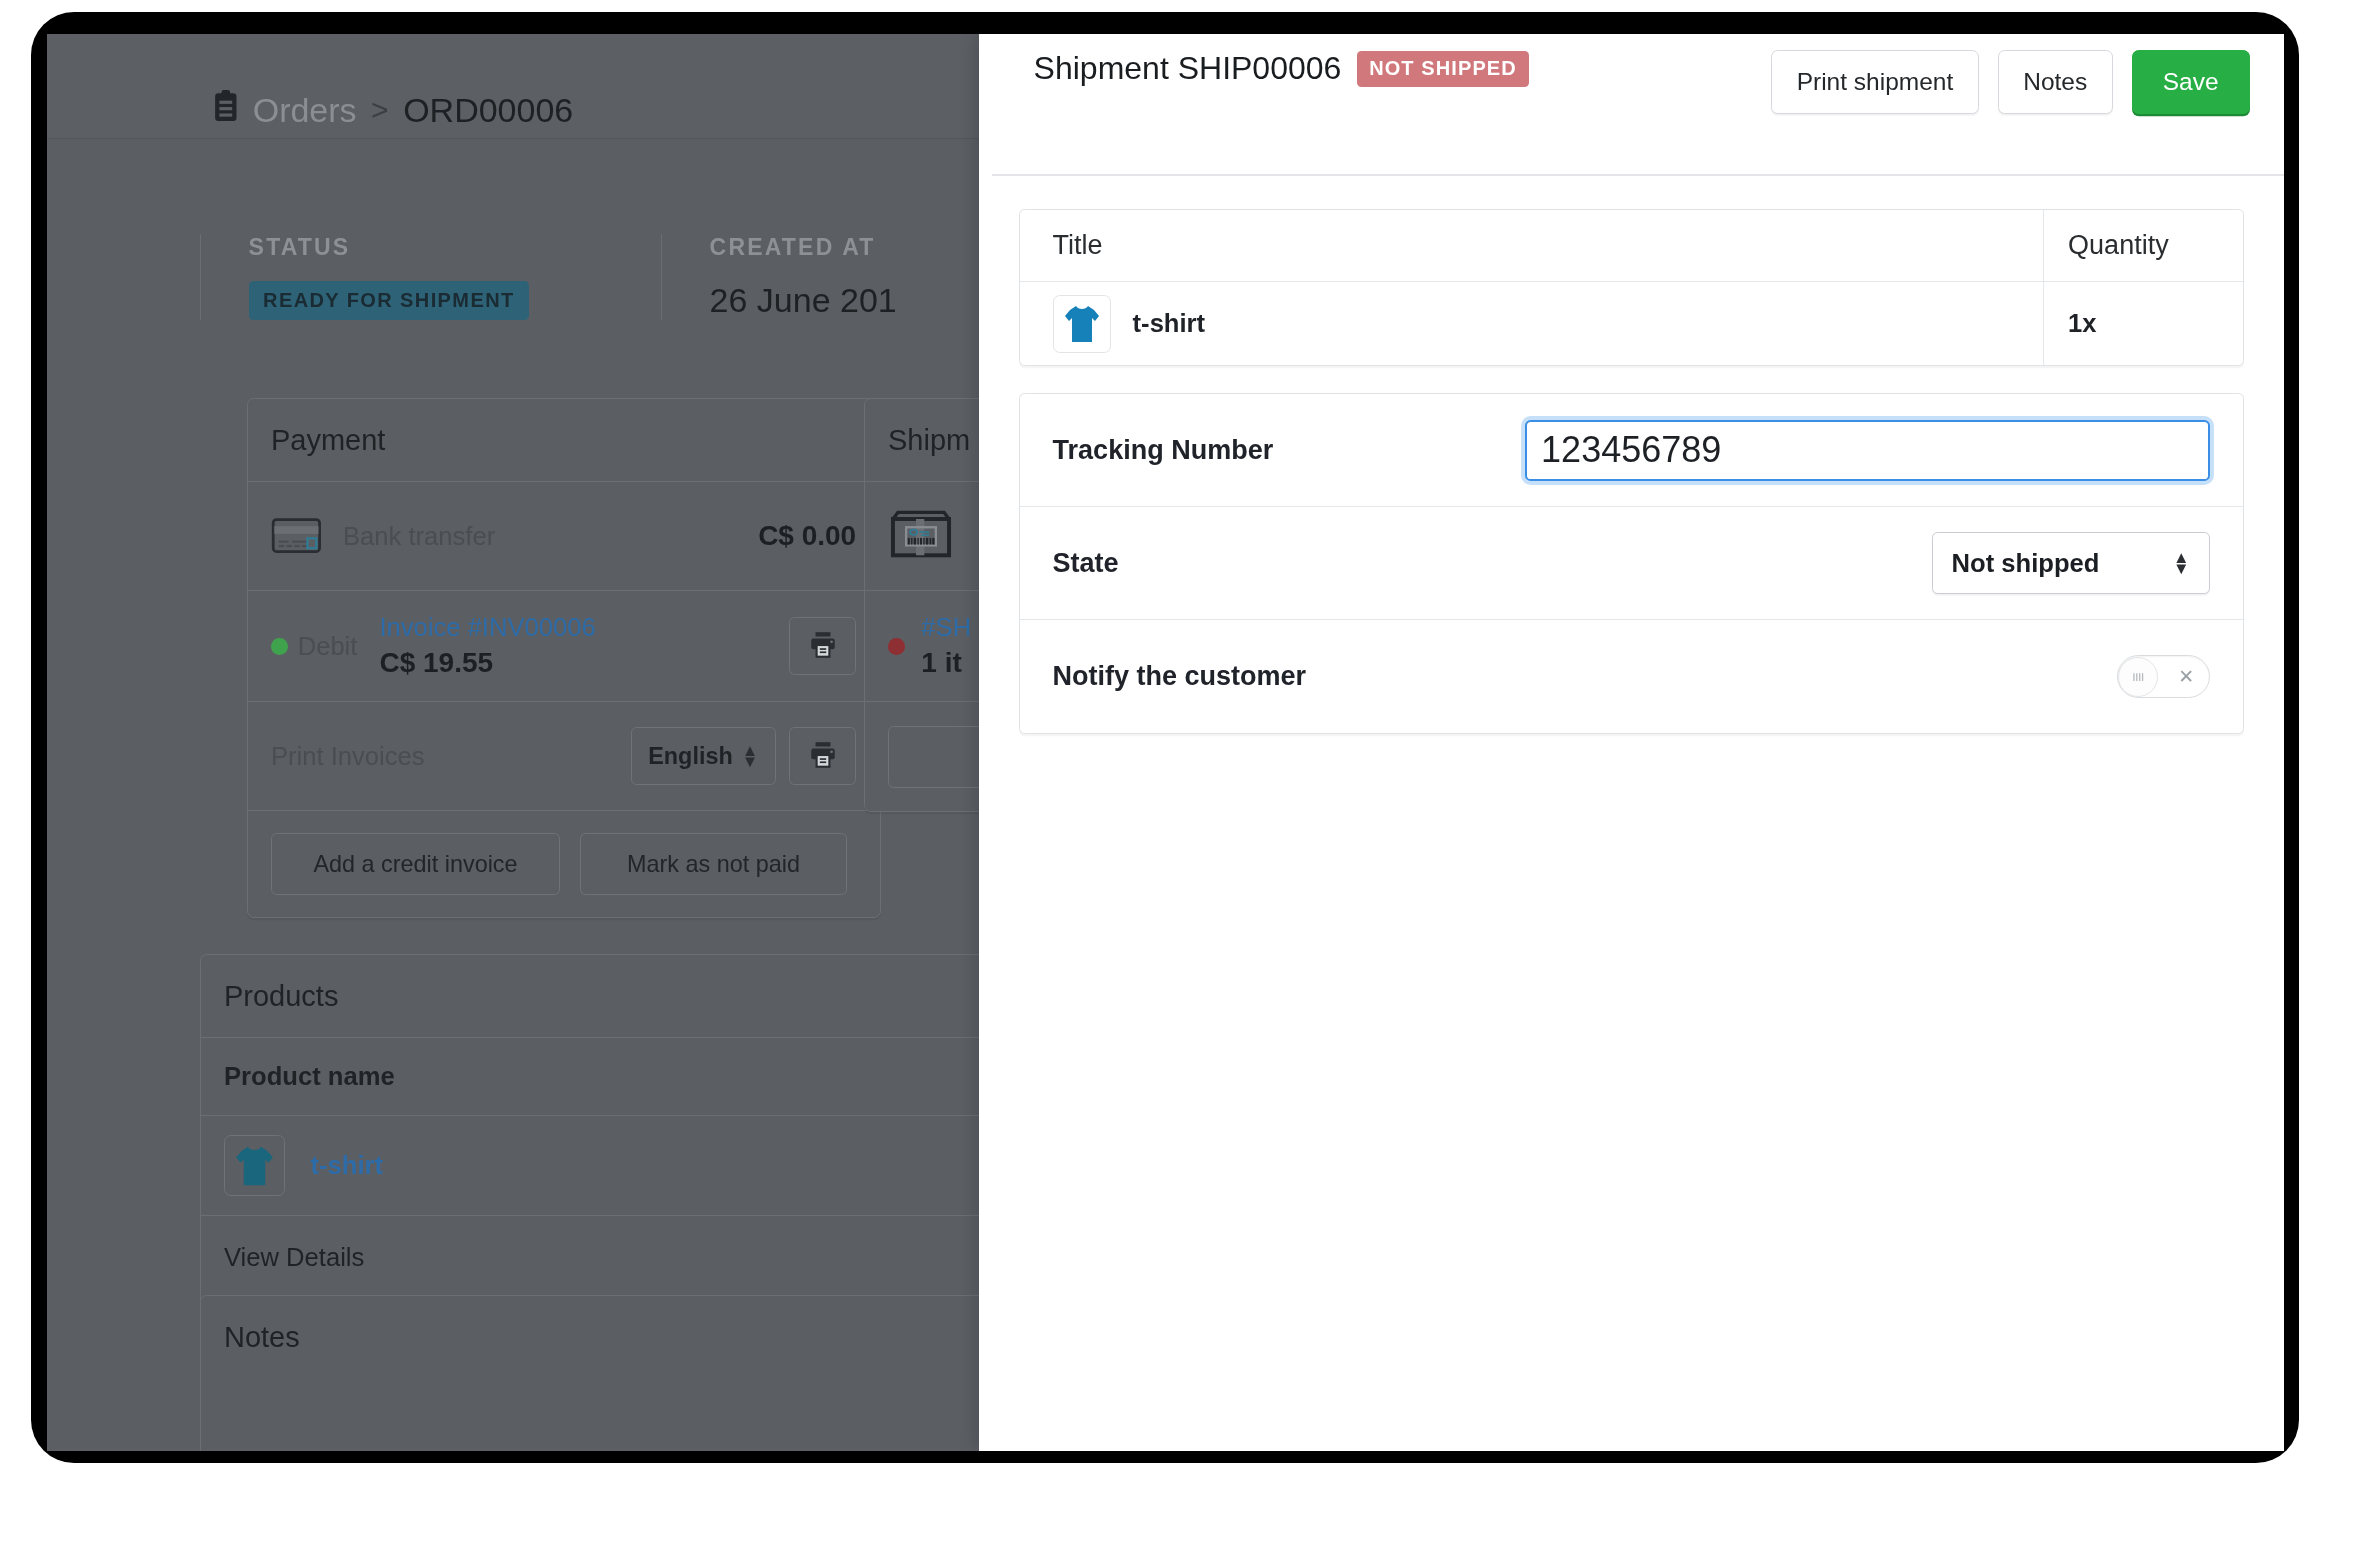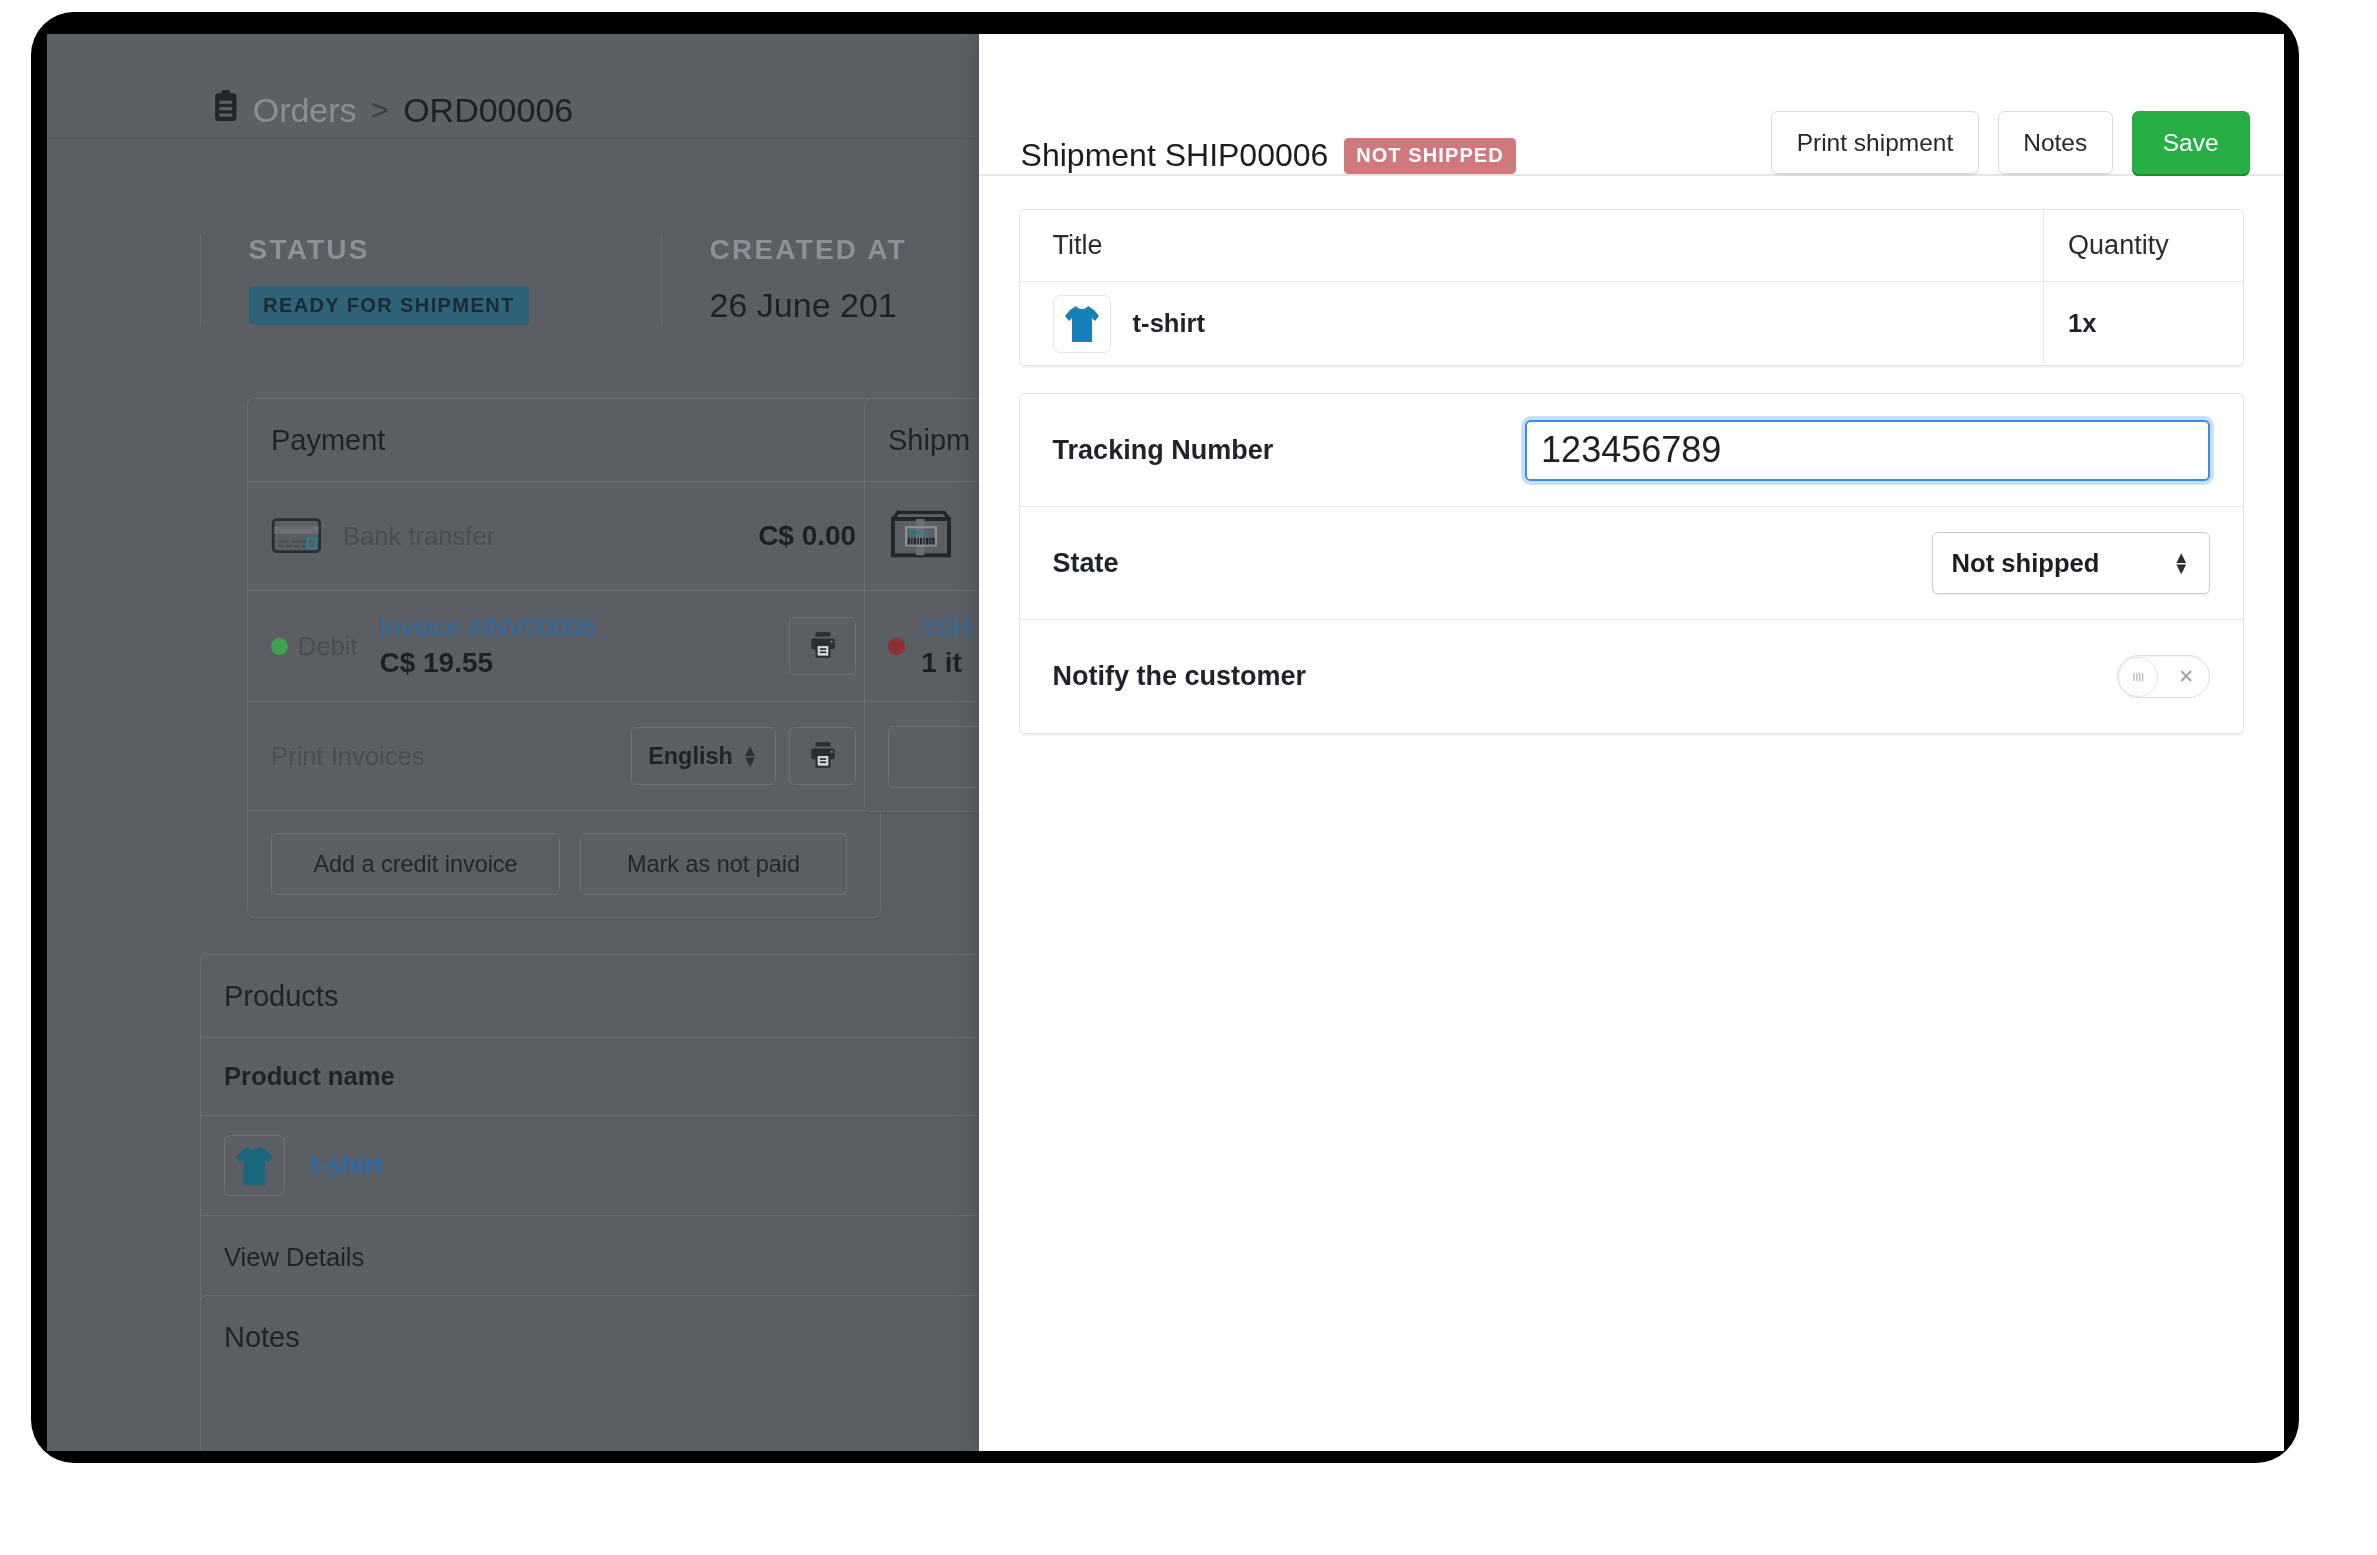--- a/index.html
+++ b/index.html
@@ -63,21 +63,21 @@
     position: absolute;
     left: 153px; top: 95px;
     display: flex; gap: 0;
   }
   .summary-cell {
     padding: 0 0 0 48px;
     border-left: 1.7px solid #6a6d72;
     min-width: 461px;
   }
   .summary-label {
-    font-size: 28px; letter-spacing: 2.2px; font-weight: bold;
+    font-size: 23px; letter-spacing: 2.2px; font-weight: bold;
     color: #8d9196; text-transform: uppercase;
     margin-bottom: 20px;
   }
   .badge-teal {
     display: inline-block;
     background: #2e6377; color: #1a2b33;
     font-size: 20px; font-weight: bold; letter-spacing: 1.4px;
     padding: 7.8px 14.5px; border-radius: 4.4px;
   }
   .summary-value { font-size: 34px; color: #1d2124; }
@@ -148,22 +148,23 @@
     left: 932px; top: 0;
     width: 1305px; height: 1417px;
     background: #ffffff;
     box-shadow: -3.3px 0 16.7px rgba(0,0,0,0.18);
   }
   #modal-header {
     position: relative;
     height: 142px;
     background: #ffffff;
     border-bottom: 2.2px solid #e3e5e8;
-    display: flex; align-items: flex-end;
+    display: flex; align-items: flex-start;
     padding: 16px 34px 0 42px;
+    margin-left: 13px;
   }
   #modal-title-wrap { display: flex; align-items: center; gap: 15.6px; }
   #modal-title { font-size: 32px; color: #1a1d20; }
   .badge-red {
     background: #d0787c; color: #ffffff;
     font-size: 20px; font-weight: bold; letter-spacing: 1.1px;
     padding: 6.7px 12.2px; border-radius: 4.4px;
   }
   #modal-actions {
     margin-left: auto;

